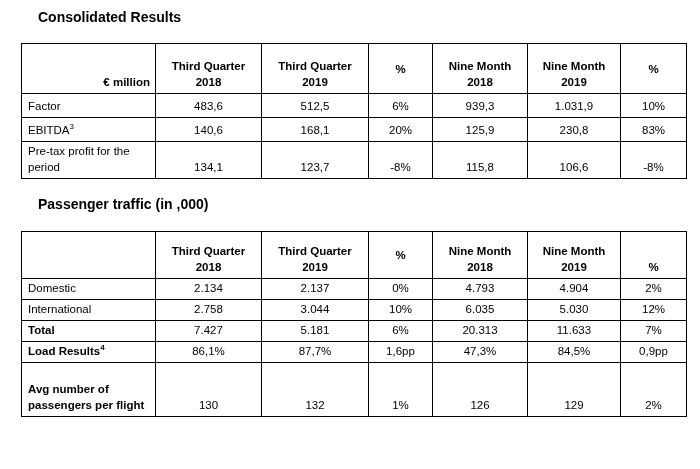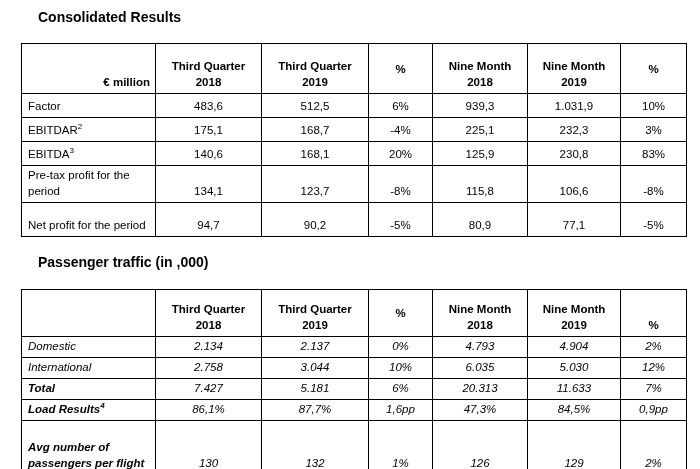--- a/index.html
+++ b/index.html
@@ -38,21 +38,21 @@
   th { font-weight: bold; }
   .hl { display: block; }
   th.unit-cell { text-align: right; padding-left: 6px; }
   td.row-label { text-align: left; padding-left: 6px; }
   th.va-mid { vertical-align: middle; padding-bottom: 1px; }
   tr.bold-label td.row-label { font-weight: bold; }
   #consolidated-table thead tr { height: 50px; }
   #consolidated-table tbody tr { height: 24px; }
   #consolidated-table tbody tr.h2l { height: 34px; }
   #traffic-table thead tr { height: 47px; }
-  #traffic-table tbody tr { height: 18px; font-style: italic; }
+  #traffic-table tbody tr { height: 18px; }
   #traffic-table tbody tr.h3l { height: 54px; }
   sup {
     font-size: 8px;
     line-height: 0;
     vertical-align: super;
   }
 </style>
 </head>
 <body>
 
@@ -95,54 +95,36 @@
     <tr>
       <td class="row-label"><span>Factor</span><sup></sup></td>
       <td>483,6</td>
       <td>512,5</td>
       <td>6%</td>
       <td>939,3</td>
       <td>1.031,9</td>
       <td>10%</td>
     </tr>
     <tr>
-      <td class="row-label"><span>EBITDAR</span><sup>2</sup></td>
-      <td>175,1</td>
-      <td>168,7</td>
-      <td>-4%</td>
-      <td>225,1</td>
-      <td>232,3</td>
-      <td>3%</td>
-    </tr>
-    <tr>
       <td class="row-label"><span>EBITDA</span><sup>3</sup></td>
       <td>140,6</td>
       <td>168,1</td>
       <td>20%</td>
       <td>125,9</td>
       <td>230,8</td>
       <td>83%</td>
     </tr>
     <tr class="h2l">
       <td class="row-label"><span>Pre-tax profit for the period</span><sup></sup></td>
       <td>134,1</td>
       <td>123,7</td>
       <td>-8%</td>
       <td>115,8</td>
       <td>106,6</td>
       <td>-8%</td>
-    </tr>
-    <tr class="h2l">
-      <td class="row-label"><span>Net profit for the period</span><sup></sup></td>
-      <td>94,7</td>
-      <td>90,2</td>
-      <td>-5%</td>
-      <td>80,9</td>
-      <td>77,1</td>
-      <td>-5%</td>
     </tr>
   </tbody>
 </table>
 
 <h1 class="section-title" id="traffic-title">Passenger traffic (in ,000)</h1>
 
 <table id="traffic-table">
   <colgroup>
     <col style="width:134px">
       <col style="width:106px">

